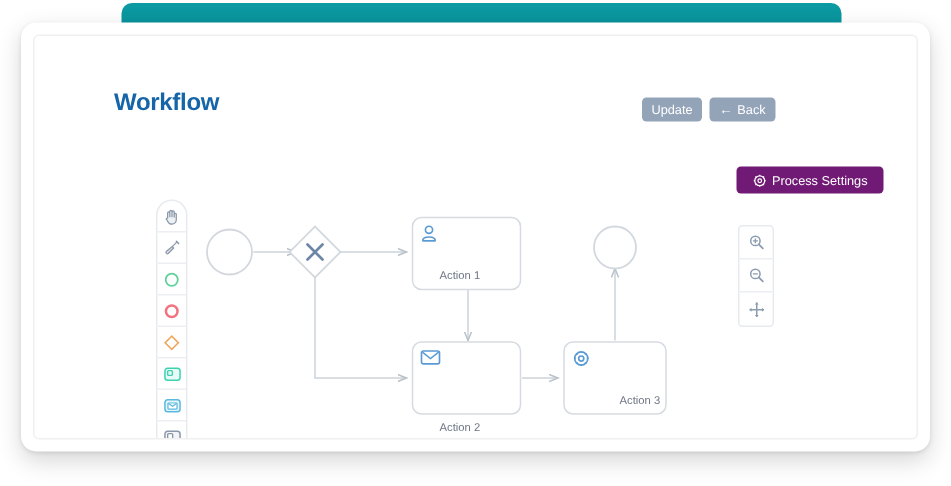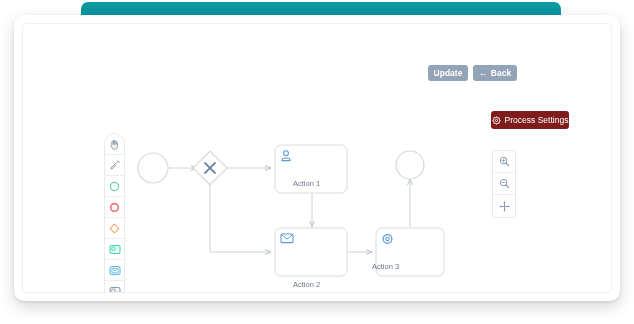--- a/index.html
+++ b/index.html
@@ -47,30 +47,29 @@
     background: #93a3b8;
     color: #ffffff;
     font-size: 8.5px;
     border-radius: 3px;
     height: 16px;
     display: flex; align-items: center; justify-content: center;
     white-space: nowrap;
     cursor: pointer;
     border: none;
     font-family: "Liberation Sans", sans-serif;
-    font-weight: bold;
   }
   .btn-update { left: 405px; top: 41px; width: 40px; }
   .btn-back   { left: 450px; top: 41px; width: 44px; gap: 3px; }
   .btn-back .arrow { font-size: 9px; line-height: 1; }
 
   .btn-settings {
     position: absolute; left: 468px; top: 87px;
-    width: 78px; height: 18px;
-    background: #7f1d1d; color: #fff;
+    width: 98px; height: 18px;
+    background: #701a75; color: #fff;
     font-size: 8.5px;
     border-radius: 3px;
     display: flex; align-items: center; justify-content: center; gap: 4px;
     cursor: pointer;
   }
   .gear-sm { width: 9px; height: 9px; flex: 0 0 auto; }
 
   
   .palette {
     position: absolute; left: 81px; top: 109px;
@@ -190,23 +189,24 @@
               <path d="M5.5,0.2 L5.5,1.4 M5.5,8.6 L5.5,9.8 M0.7,5 L1.9,5 M9.1,5 L10.3,5
                        M2.1,1.6 L3,2.5 M8,7.5 L8.9,8.4 M8.9,1.6 L8,2.5 M3,7.5 L2.1,8.4" stroke-width="0.9"></path>
             </g>
           </g>
 
           <circle cx="387" cy="141" r="14" fill="#ffffff" stroke="#d3d8de" stroke-width="1.2"></circle>
         </svg>
 
         <div class="node-label" style="left:270px; top:155px;">Action 1</div>
         <div class="node-label" style="left:270px; top:256px;">Action 2</div>
-        <div class="node-label" style="left:349px; top:238px;">Action 3</div>
+        <div class="node-label" style="left:390px; top:238px;">Action 3</div>
       </div>
 
+      <div class="page-title">Workflow</div>
 
       <button class="btn btn-update">
         <span>Update</span>
       </button>
 
       <button class="btn btn-back">
         <span class="arrow">←</span>
         <span>Back</span>
       </button>
 

